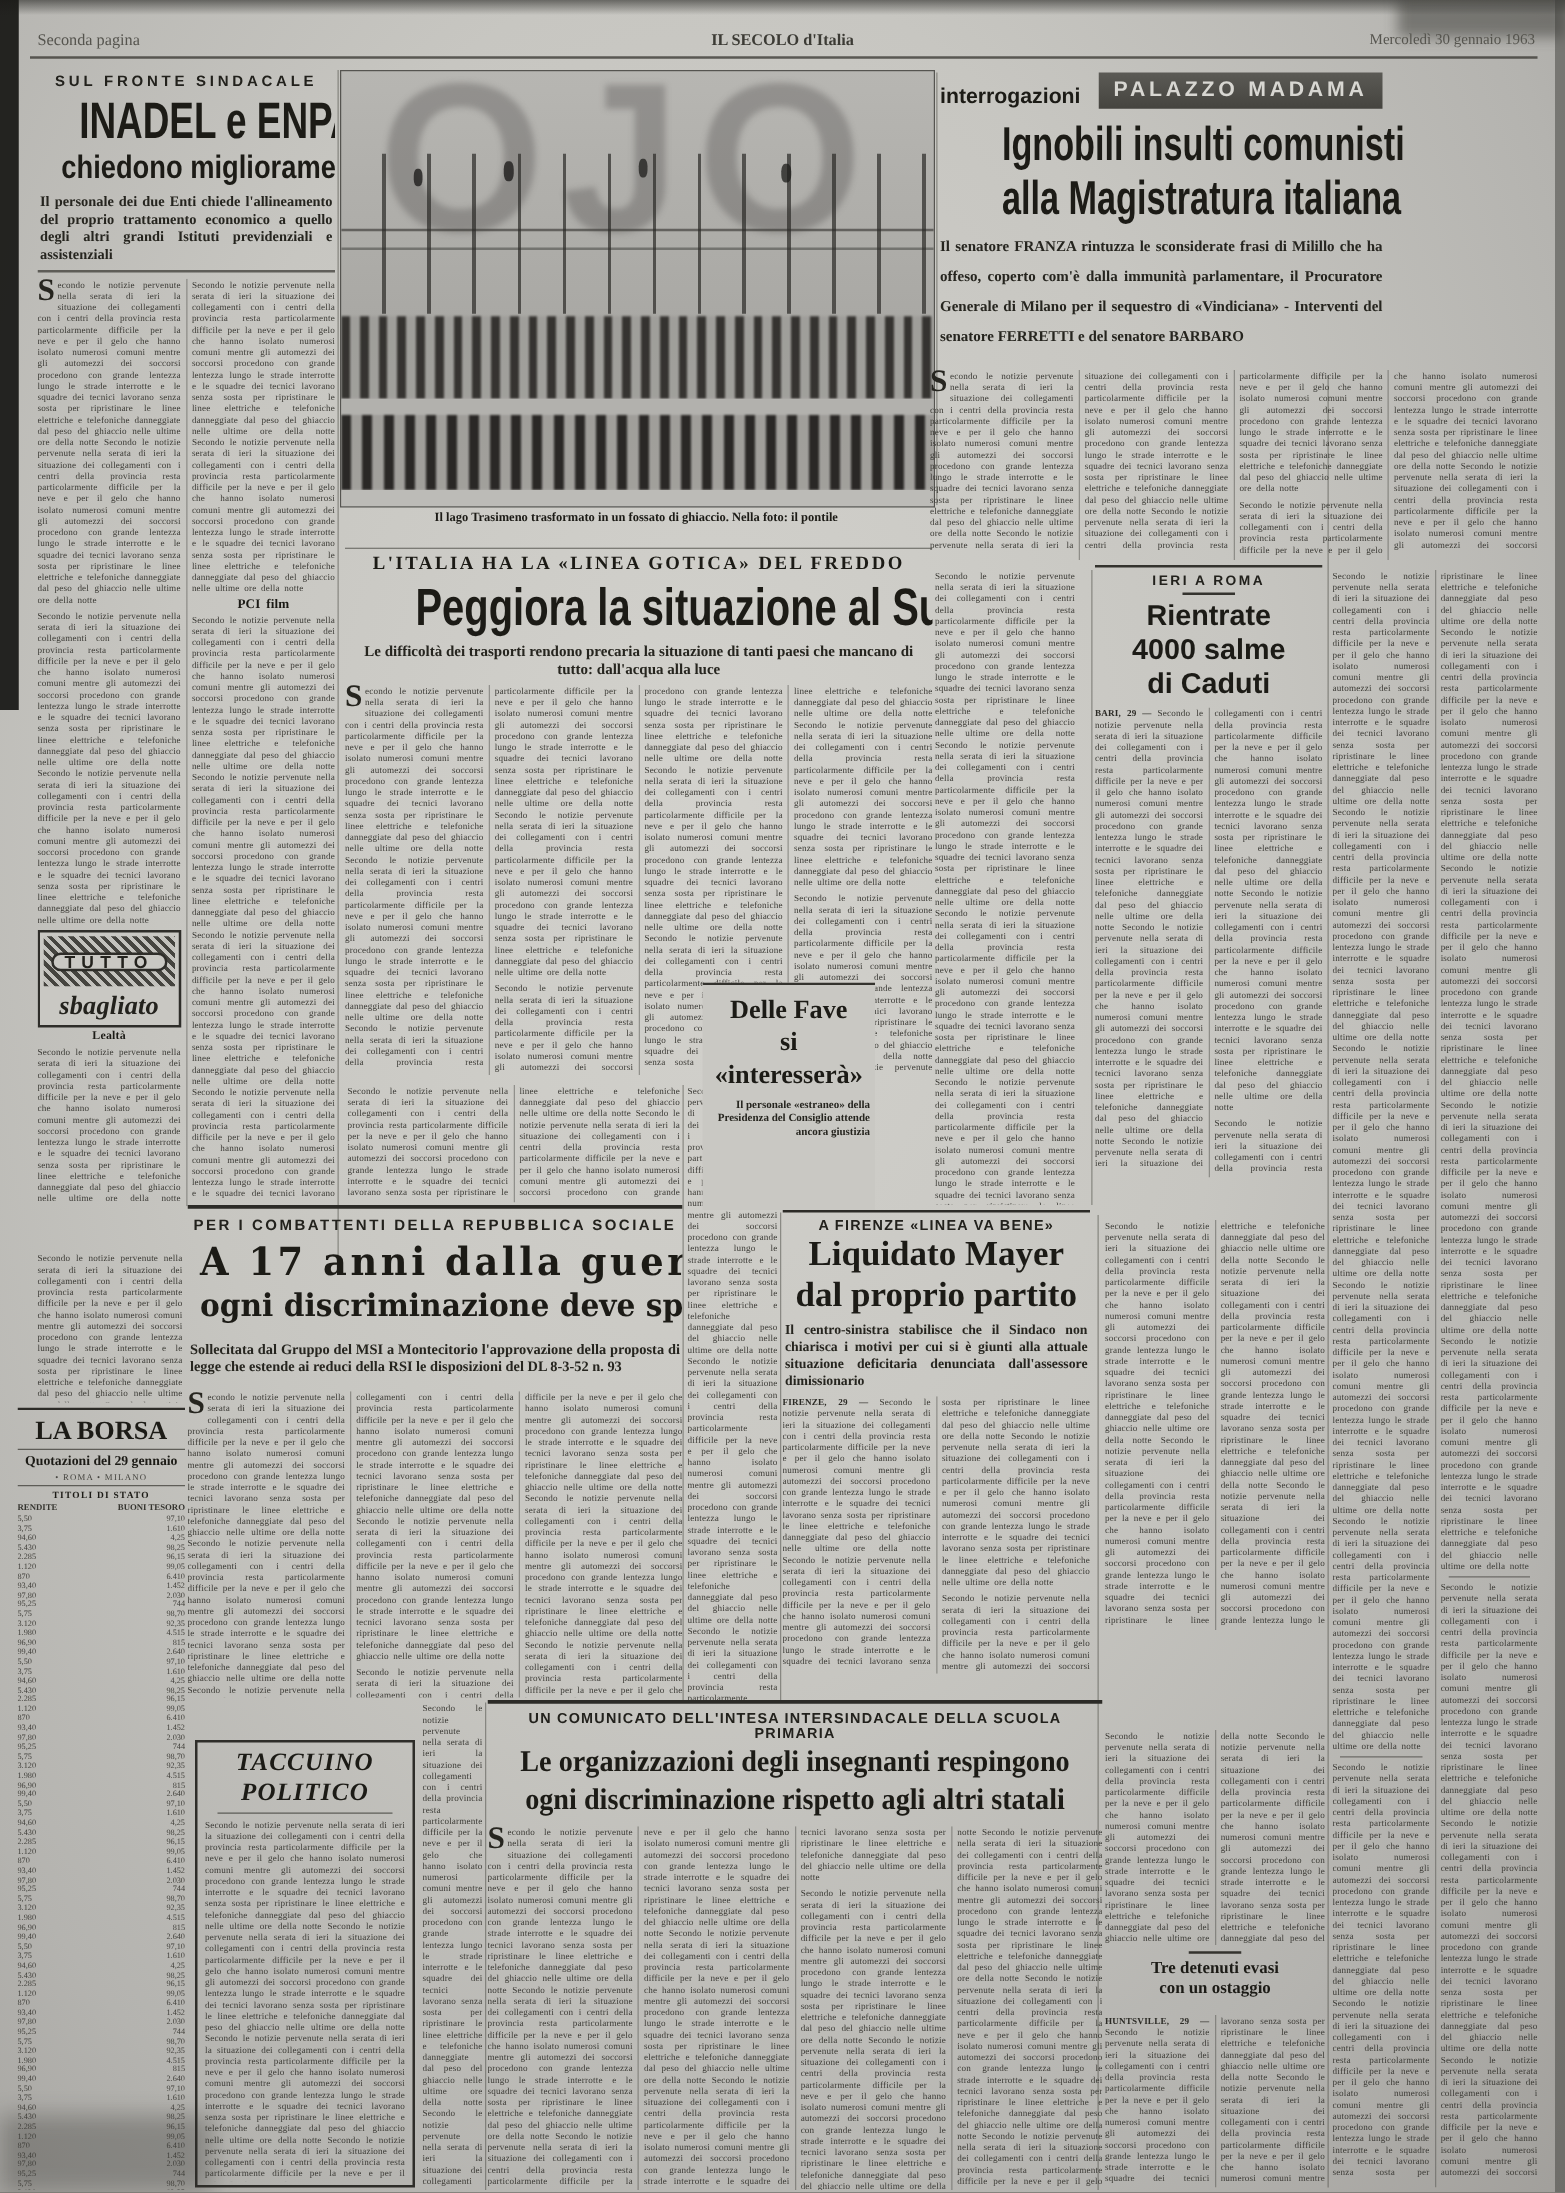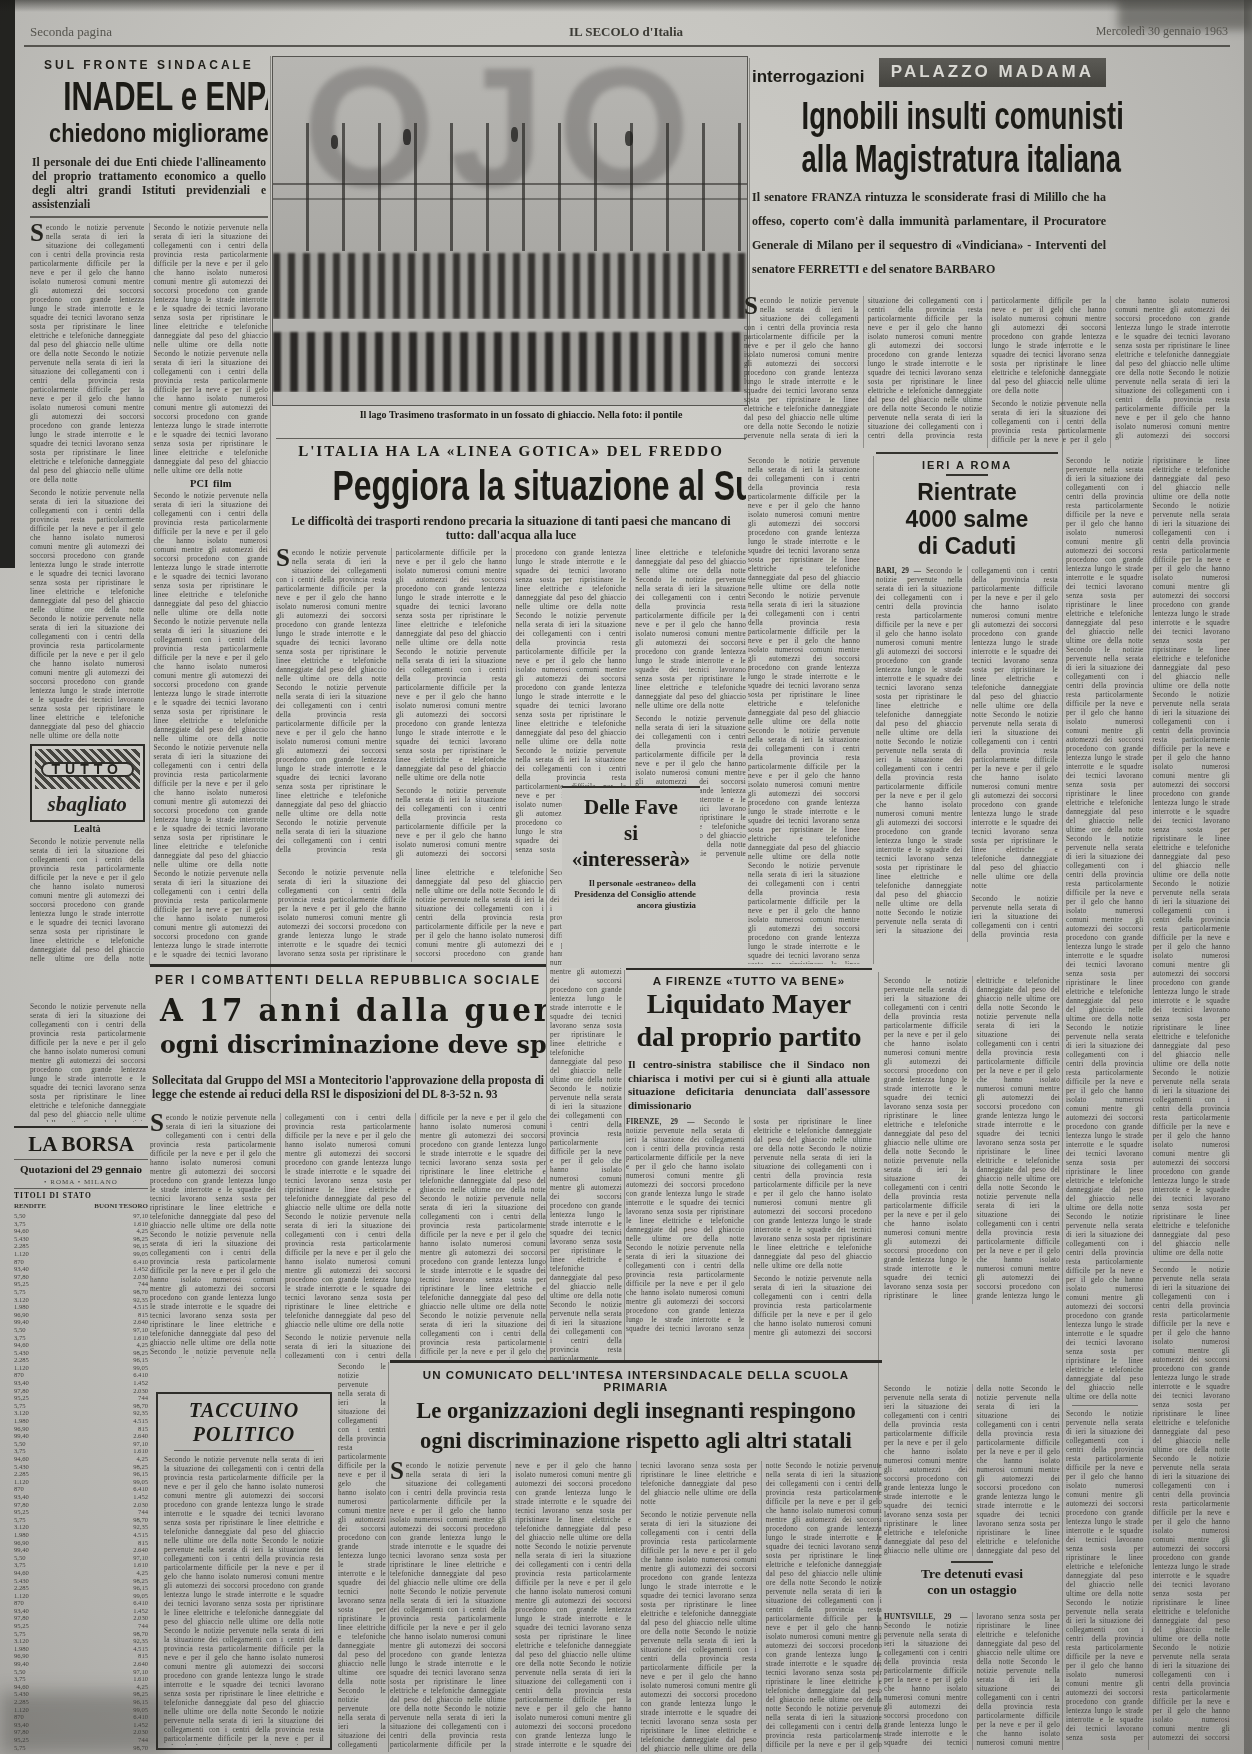--- a/index.html
+++ b/index.html
@@ -91,21 +91,21 @@
     <div class="abs" style="left:0;top:66px;width:474px;height:128px;background:repeating-linear-gradient(90deg,transparent 0 33px,rgba(42,41,38,.7) 33px 36px);filter:blur(.4px);"></div>
     <div class="abs" style="left:58px;top:78px;width:7px;height:14px;border-radius:40%;background:rgba(30,29,27,.8);filter:blur(.6px);"></div>
     <div class="abs" style="left:130px;top:72px;width:8px;height:16px;border-radius:40%;background:rgba(30,29,27,.8);filter:blur(.6px);"></div>
     <div class="abs" style="left:238px;top:70px;width:7px;height:15px;border-radius:40%;background:rgba(30,29,27,.75);filter:blur(.6px);"></div>
     <div class="abs" style="left:352px;top:74px;width:8px;height:15px;border-radius:40%;background:rgba(30,29,27,.75);filter:blur(.6px);"></div>
     <div class="abs" style="left:0;top:196px;width:474px;height:66px;background:repeating-linear-gradient(90deg,rgba(33,31,28,.85) 0 7px,rgba(148,146,142,.45) 7px 15px);filter:blur(.8px);"></div>
     <div class="abs" style="left:0;top:262px;width:474px;height:13px;background:#b2b1ad;"></div>
     <div class="abs" style="left:0;top:275px;width:474px;height:60px;background:repeating-linear-gradient(90deg,rgba(28,26,24,.9) 0 8px,rgba(140,138,134,.4) 8px 17px);filter:blur(.8px);"></div>
     <div class="abs" style="left:0;top:335px;width:474px;height:13px;background:#bcbbb7;"></div>
   </div>
-  <div class="abs shl" style="left:284px;top:409px;width:474px;text-align:center;font-size:10px;filter:blur(.25px);">Il lago Trasimeno trasformato in un fossato di ghiaccio. Nella foto: il pontile</div>
+  <div class="abs shl" style="left:272px;top:409px;width:474px;text-align:center;font-size:10px;filter:blur(.25px);">Il lago Trasimeno trasformato in un fossato di ghiaccio. Nella foto: il pontile</div>
 
   <div class="abs" style="left:752px;top:58px;width:354px;height:232px;overflow:visible;">
     <div style="display:flex;justify-content:space-between;align-items:flex-end;">
       <span class="hl" style="font-size:17px;filter:blur(.3px);">interrogazioni</span>
       <span class="badge">PALAZZO MADAMA</span>
     </div>
     <div class="hl nw" style="font-size:38px;line-height:43px;transform:scaleX(.72);margin-top:8px;">Ignobili insulti comunisti</div>
     <div class="hl nw" style="font-size:38px;line-height:43px;transform:scaleX(.72);">alla Magistratura italiana</div>
     <div class="sub" style="margin-top:4px;font-size:12px;line-height:24px;">Il senatore FRANZA rintuzza le sconsiderate frasi di Milillo che ha offeso, coperto com'è dalla immunità parlamentare, il Procuratore Generale di Milano per il sequestro di «Vindiciana» - Interventi del senatore FERRETTI e del senatore BARBARO</div>
   </div>
@@ -176,21 +176,21 @@
     <div class="shl nw" style="font-family:'DejaVu Serif',serif;font-size:25px;line-height:32px;transform:scaleX(.95);">ogni discriminazione deve sparire</div>
     <div class="sub" style="margin:12px 2px;">Sollecitata dal Gruppo del MSI a Montecitorio l'approvazione della proposta di legge che estende ai reduci della RSI le disposizioni del DL 8-3-52 n. 93</div>
     <div class="fill cols3" style="height:256px;">
       <p class="dc">Secondo le notizie pervenute nella serata di ieri la situazione dei collegamenti con i centri della provincia resta particolarmente difficile per la neve e per il gelo che hanno isolato numerosi comuni mentre gli automezzi dei soccorsi procedono con grande lentezza lungo le strade interrotte e le squadre dei tecnici lavorano senza sosta per ripristinare le linee elettriche e telefoniche danneggiate dal peso del ghiaccio nelle ultime ore della notte Secondo le notizie pervenute nella serata di ieri la situazione dei collegamenti con i centri della provincia resta particolarmente difficile per la neve e per il gelo che hanno isolato numerosi comuni mentre gli automezzi dei soccorsi procedono con grande lentezza lungo le strade interrotte e le squadre dei tecnici lavorano senza sosta per ripristinare le linee elettriche e telefoniche danneggiate dal peso del ghiaccio nelle ultime ore della notte Secondo le notizie pervenute nella serata di ieri la situazione dei collegamenti con i centri della provincia resta particolarmente difficile per la neve e per il gelo che hanno isolato numerosi comuni mentre gli automezzi dei soccorsi procedono con grande lentezza lungo le strade interrotte e le squadre dei tecnici lavorano senza sosta per ripristinare le linee elettriche e telefoniche danneggiate dal peso del ghiaccio nelle ultime ore della notte Secondo le notizie pervenute nella serata di ieri la situazione dei collegamenti con i centri della provincia resta particolarmente difficile per la neve e per il gelo che hanno isolato numerosi comuni mentre gli automezzi dei soccorsi procedono con grande lentezza lungo le strade interrotte e le squadre dei tecnici lavorano senza sosta per ripristinare le linee elettriche e telefoniche danneggiate dal peso del ghiaccio nelle ultime ore della notte</p>
       <p>Secondo le notizie pervenute nella serata di ieri la situazione dei collegamenti con i centri della provincia resta particolarmente difficile per la neve e per il gelo che hanno isolato numerosi comuni mentre gli automezzi dei soccorsi procedono con grande lentezza lungo le strade interrotte e le squadre dei tecnici lavorano senza sosta per ripristinare le linee elettriche e telefoniche danneggiate dal peso del ghiaccio nelle ultime ore della notte Secondo le notizie pervenute nella serata di ieri la situazione dei collegamenti con i centri della provincia resta particolarmente difficile per la neve e per il gelo che hanno isolato numerosi comuni mentre gli automezzi dei soccorsi procedono con grande lentezza lungo le strade interrotte e le squadre dei tecnici lavorano senza sosta per ripristinare le linee elettriche e telefoniche danneggiate dal peso del ghiaccio nelle ultime ore della notte Secondo le notizie pervenute nella serata di ieri la situazione dei collegamenti con i centri della provincia resta particolarmente difficile per la neve e per il gelo che hanno isolato numerosi comuni mentre gli automezzi dei soccorsi procedono con grande lentezza lungo le strade interrotte e le squadre dei tecnici lavorano senza sosta per ripristinare le linee elettriche e telefoniche danneggiate dal peso del ghiaccio nelle ultime ore della notte Secondo le notizie pervenute nella serata di ieri la situazione dei collegamenti con i centri della provincia resta particolarmente difficile per la neve e per il gelo che hanno isolato numerosi comuni mentre gli automezzi dei soccorsi procedono con grande lentezza lungo le strade interrotte e le squadre dei tecnici lavorano senza sosta per ripristinare le linee elettriche e telefoniche danneggiate dal peso del ghiaccio nelle ultime ore della notte Secondo le notizie pervenute nella serata di ieri la situazione dei collegamenti con i centri della provincia resta particolarmente difficile per la neve e per il gelo che hanno isolato numerosi comuni mentre gli automezzi dei soccorsi procedono con grande lentezza lungo le strade interrotte e le squadre dei tecnici lavorano senza sosta per ripristinare le linee elettriche e telefoniche danneggiate dal peso del ghiaccio nelle ultime ore della notte</p>
     </div>
   </div>
 
   <div class="abs" style="left:626px;top:968px;width:246px;height:392px;overflow:hidden;">
     <div style="height:2px;background:#2c2b27;"></div>
-    <div class="kick" style="font-size:11.5px;letter-spacing:1px;margin-top:5px;">A FIRENZE «TUTTO VA BENE»</div>
+    <div class="kick" style="font-size:11.5px;letter-spacing:1px;margin-top:5px;">A FIRENZE «LINEA VA BENE»</div>
     <div class="shl nw" style="font-size:28px;line-height:33px;">Liquidato Mayer</div>
     <div class="shl nw" style="font-size:28px;line-height:33px;">dal proprio partito</div>
     <div class="sub" style="margin:5px 2px;font-size:11px;line-height:13.5px;">Il centro-sinistra stabilisce che il Sindaco non chiarisca i motivi per cui si è giunti alla attuale situazione deficitaria denunciata dall'assessore dimissionario</div>
     <div class="fill cols2" style="height:222px;">
       <p><b class="dl">FIRENZE, 29 —</b>
          <span>Secondo le notizie pervenute nella serata di ieri la situazione dei collegamenti con i centri della provincia resta particolarmente difficile per la neve e per il gelo che hanno isolato numerosi comuni mentre gli automezzi dei soccorsi procedono con grande lentezza lungo le strade interrotte e le squadre dei tecnici lavorano senza sosta per ripristinare le linee elettriche e telefoniche danneggiate dal peso del ghiaccio nelle ultime ore della notte Secondo le notizie pervenute nella serata di ieri la situazione dei collegamenti con i centri della provincia resta particolarmente difficile per la neve e per il gelo che hanno isolato numerosi comuni mentre gli automezzi dei soccorsi procedono con grande lentezza lungo le strade interrotte e le squadre dei tecnici lavorano senza sosta per ripristinare le linee elettriche e telefoniche danneggiate dal peso del ghiaccio nelle ultime ore della notte Secondo le notizie pervenute nella serata di ieri la situazione dei collegamenti con i centri della provincia resta particolarmente difficile per la neve e per il gelo che hanno isolato numerosi comuni mentre gli automezzi dei soccorsi procedono con grande lentezza lungo le strade interrotte e le squadre dei tecnici lavorano senza sosta per ripristinare le linee elettriche e telefoniche danneggiate dal peso del ghiaccio nelle ultime ore della notte</span></p>
       <p>Secondo le notizie pervenute nella serata di ieri la situazione dei collegamenti con i centri della provincia resta particolarmente difficile per la neve e per il gelo che hanno isolato numerosi comuni mentre gli automezzi dei soccorsi procedono con grande lentezza lungo le strade interrotte e le squadre dei tecnici lavorano senza sosta per ripristinare le linee elettriche e telefoniche danneggiate dal peso del ghiaccio nelle ultime ore della notte Secondo le notizie pervenute nella serata di ieri la situazione dei collegamenti con i centri della provincia resta particolarmente difficile per la neve e per il gelo che hanno isolato numerosi comuni mentre gli automezzi dei soccorsi procedono con grande lentezza lungo le strade interrotte e le squadre dei tecnici lavorano senza sosta per ripristinare le linee elettriche e telefoniche danneggiate dal peso del ghiaccio nelle ultime ore della notte Secondo le notizie pervenute nella serata di ieri la situazione dei collegamenti con i centri della provincia resta particolarmente difficile per la neve e per il gelo che hanno isolato numerosi comuni mentre gli automezzi dei soccorsi procedono con grande lentezza lungo le strade interrotte e le squadre dei tecnici lavorano senza sosta per ripristinare le linee elettriche e telefoniche danneggiate dal peso del ghiaccio nelle ultime ore della notte</p>
     </div>
   </div>
 
@@ -213,21 +213,21 @@
   <div class="abs fill" style="left:30px;top:1002px;width:116px;height:120px;">
     <p>Secondo le notizie pervenute nella serata di ieri la situazione dei collegamenti con i centri della provincia resta particolarmente difficile per la neve e per il gelo che hanno isolato numerosi comuni mentre gli automezzi dei soccorsi procedono con grande lentezza lungo le strade interrotte e le squadre dei tecnici lavorano senza sosta per ripristinare le linee elettriche e telefoniche danneggiate dal peso del ghiaccio nelle ultime ore della notte Secondo le notizie pervenute nella serata di ieri la situazione dei collegamenti con i centri della provincia resta particolarmente difficile per la neve e per il gelo che hanno isolato numerosi comuni mentre gli automezzi dei soccorsi procedono con grande lentezza lungo le strade interrotte e le squadre dei tecnici lavorano senza sosta per ripristinare le linee elettriche e telefoniche danneggiate dal peso del ghiaccio nelle ultime ore della notte</p>
   </div>
   <div class="abs" style="left:14px;top:1126px;width:134px;height:626px;overflow:hidden;">
     <div style="height:2px;background:#2c2b27;"></div>
     <div class="shl" style="text-align:center;font-size:21px;line-height:26px;margin-top:3px;">LA BORSA</div>
     <div style="height:1px;background:rgba(52,51,46,.7);margin:2px 0;"></div>
     <div class="shl" style="text-align:center;font-size:11px;line-height:14px;">Quotazioni del 29 gennaio</div>
     <div style="text-align:center;font-size:7px;letter-spacing:1px;color:#44433e;margin:2px 0;filter:blur(.25px);">• ROMA       • MILANO</div>
     <div style="height:1px;background:rgba(52,51,46,.7);margin:2px 0;"></div>
-    <div class="shl" style="font-size:7.5px;letter-spacing:1px;margin:2px 0;filter:blur(.2px);">TITOLI DI STATO</div>
+    <div class="shl" style="text-align:center;font-size:7.5px;letter-spacing:1px;margin:2px 0;filter:blur(.2px);">TITOLI DI STATO</div>
     <div style="display:flex;justify-content:space-between;font-size:7px;font-weight:bold;color:#35342f;filter:blur(.25px);">
       <span>RENDITE</span>
       <span>BUONI TESORO</span>
     </div>
     <div style="margin-top:2px;">
         <div class="qrow">
           <span>5,50</span>
           <span>97,10</span>
         </div>
         <div class="qrow">

